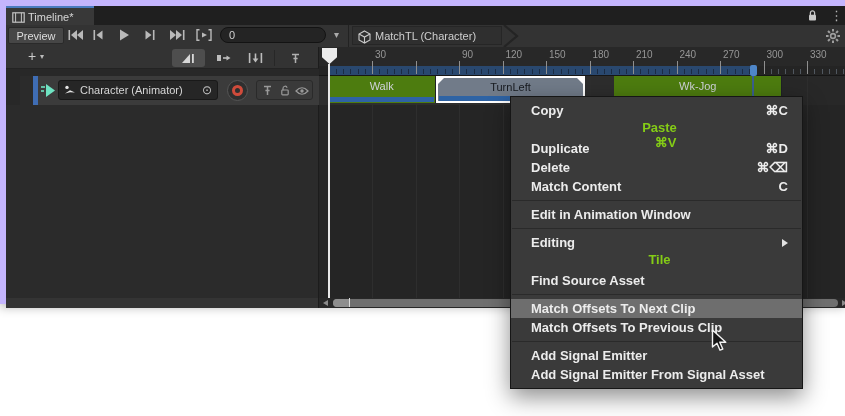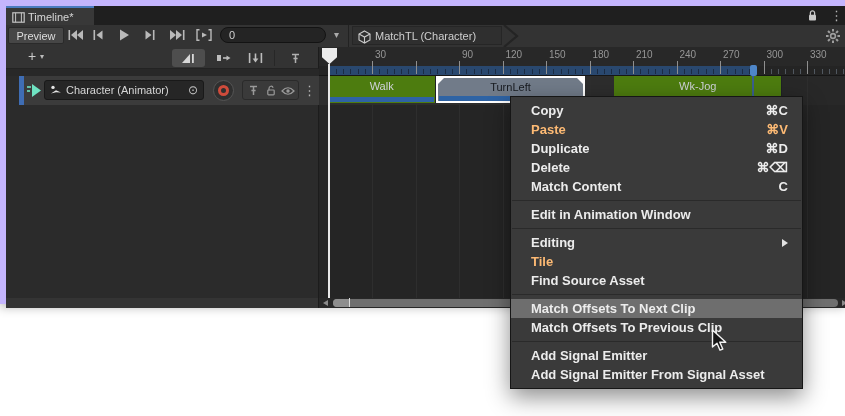--- a/index.html
+++ b/index.html
@@ -37,21 +37,21 @@
   .endmark{position:absolute;left:744px;top:59px;width:7px;height:11px;background:#4e86c8;border-radius:2px;z-index:5;}
   .tick{position:absolute;top:63px;width:1px;height:5px;background:#50575f;}
   .tick.onband{background:#1b2c44;}
   .tick.major{top:55px;height:13px;background:#8f8f8f;}
   .ticklabel{position:absolute;top:43px;font-size:10px;color:#969696;}
   .playhead{position:absolute;left:316px;top:42px;width:15px;height:16px;background:#ececec;z-index:6;
             clip-path:polygon(0 0,100% 0,100% 58%,50% 100%,0 58%);}
   .playline{position:absolute;left:322px;top:58px;width:2px;height:234px;background:#e8e8e8;z-index:6;}
   .durline{position:absolute;left:746px;top:69px;width:2px;height:223px;background:#3a5f8f;z-index:4;}
   
-  #trackL{position:absolute;left:0;top:70px;width:313px;height:29px;background:#2b2b2b;}
+  #trackL{position:absolute;left:14px;top:70px;width:313px;height:29px;background:#2b2b2b;}
   .trk-strip{position:absolute;left:13px;top:0;width:300px;height:29px;background:#3b3b3b;}
   .trk-accent{position:absolute;left:13px;top:0;width:5px;height:29px;background:#3f6db4;}
   .obj-field{position:absolute;left:38px;top:4px;width:160px;height:20px;background:#262626;border:1px solid #191919;
              border-radius:3px;box-sizing:border-box;display:flex;align-items:center;padding:0 5px;}
   .obj-text{flex:1;font-size:11px;color:#d6d6d6;white-space:nowrap;overflow:hidden;margin-left:4px;}
   .picker{font-size:12px;color:#c0c0c0;line-height:12px;}
   .rec-btn{position:absolute;left:207px;top:4px;width:21px;height:21px;border:1px solid #555555;border-radius:50%;
            background:#2f2f2f;box-sizing:border-box;}
   .rec-dot{position:absolute;left:4px;top:4px;width:11px;height:11px;border-radius:50%;border:3px solid #cf4b3b;box-sizing:border-box;}
   .trk-icons{position:absolute;left:236px;top:4px;width:57px;height:20px;background:#3a3a3a;border:1px solid #2a2a2a;
@@ -83,21 +83,21 @@
   .sb-arrow-r{position:absolute;left:836px;top:294px;width:0;height:0;border-top:3px solid transparent;border-bottom:3px solid transparent;border-left:5px solid #8a8a8a;}
   .sb-thumb{position:absolute;left:327px;top:293px;width:505px;height:8px;background:#6f6f6f;border-radius:4px;}
   .sb-thumb-hl{position:absolute;left:327px;top:293px;width:17px;height:8px;background:#8e8e8e;border-radius:4px 0 0 4px;}
   .sb-tick{position:absolute;left:343px;top:292px;width:1px;height:9px;background:#dcdcdc;}
   
   #ctx{position:absolute;left:510px;top:96px;width:293px;background:#3a3a3a;border:1px solid #161616;box-sizing:border-box;
        box-shadow:0 8px 22px rgba(0,0,0,.45);padding:4px 0;z-index:10;}
   .mi{height:19px;display:flex;align-items:center;padding:0 14px 0 20px;font-size:13px;font-weight:600;color:#ececec;}
   .mi .lbl{flex:1;white-space:nowrap;}
   .mi .sc{margin-left:12px;}
-  .mi.dis{color:#fdba74;}
+  .mi.dis{color:#84cc16;flex-direction:column;}
   .mi.hl{background:#6e6e6e;}
   .subarrow{width:0;height:0;border-top:4px solid transparent;border-bottom:4px solid transparent;border-left:6px solid #e2e2e2;}
   .sep{height:1px;background:#2a2a2a;margin:4px 1px;}
   
   #cursor{position:absolute;left:711px;top:329px;z-index:20;}
   svg{display:block;}
 </style>
 </head>
 <body>
 

